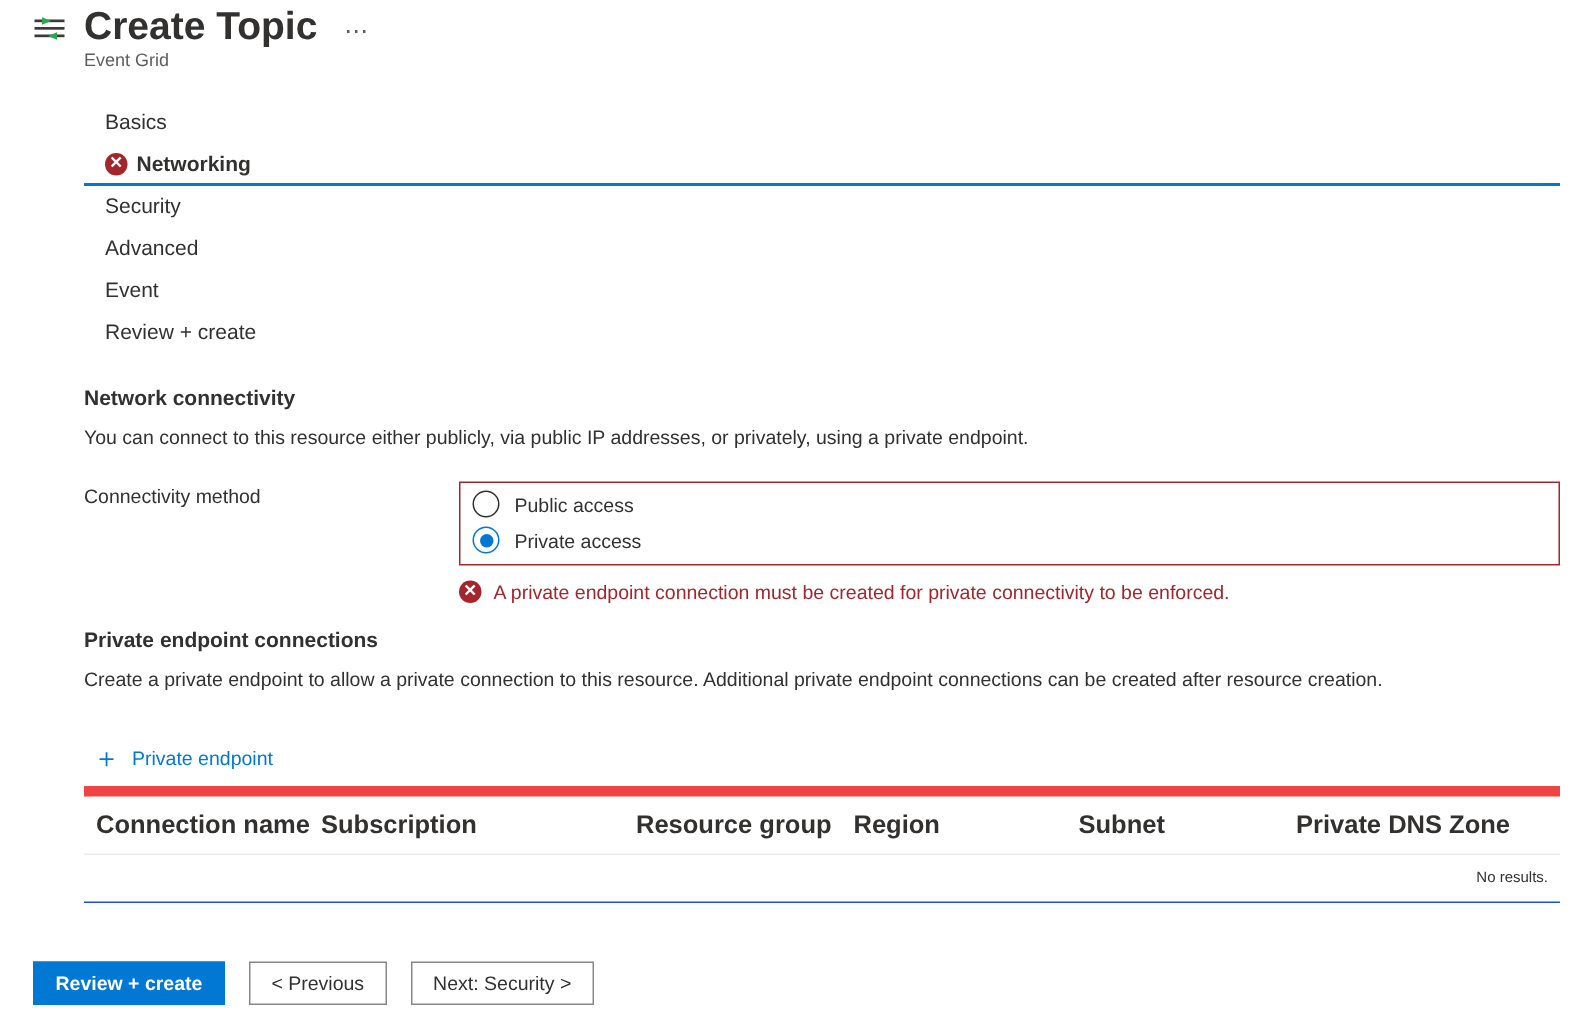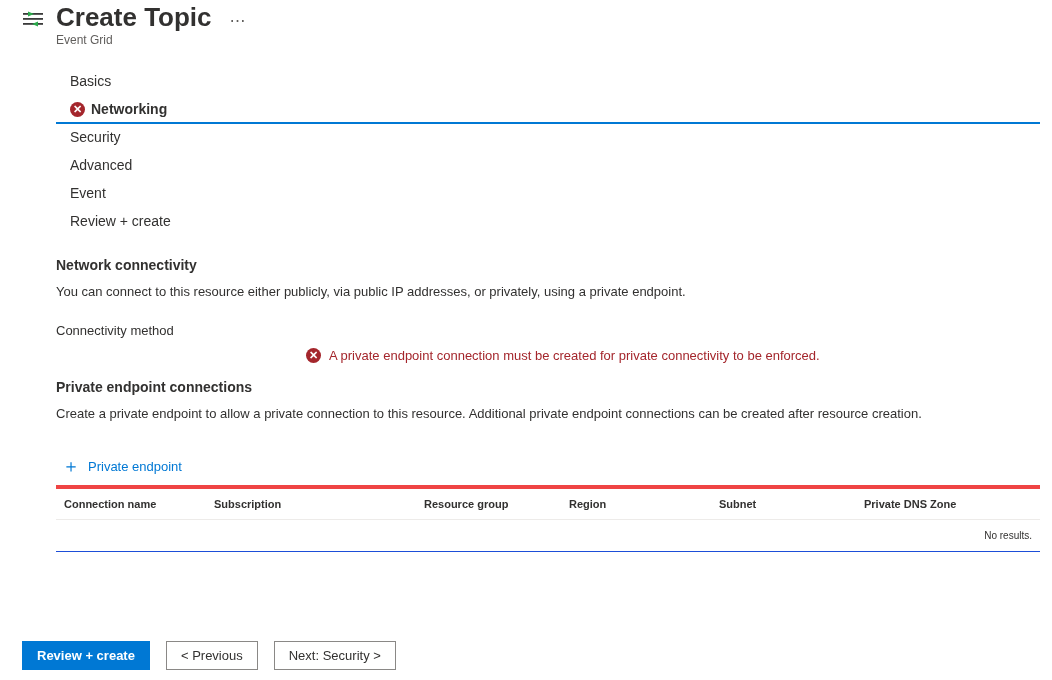--- a/index.html
+++ b/index.html
@@ -35,21 +35,21 @@
 
   .error-row { display: flex; align-items: center; gap: 8px; margin-top: 10px; margin-left: 250px; color: #a4262c; font-size: 13px; }
   .err-circle { width: 15px; height: 15px; border-radius: 50%; background: #a4262c; display: inline-flex; align-items: center; justify-content: center; flex-shrink: 0; }
   .err-x { color: #fff; font-size: 11px; font-weight: bold; line-height: 1; }
 
   .sub-section { margin-top: 16px; }
   .add-row { display: flex; align-items: center; gap: 8px; color: #0078d4; font-size: 13px; padding: 14px 6px 10px 6px; cursor: pointer; }
   .plus { font-size: 18px; font-weight: 300; line-height: 1; }
 
   .table { width: 100%; }
-  .thead { display: flex; border-top: 4px solid #ef4444; border-bottom: 1px solid #edebe9; padding: 9px 8px; font-weight: 600; font-size: 11px; }
+  .thead { display: flex; border-top: 7px solid #ef4444; border-bottom: 1px solid #edebe9; padding: 9px 8px; font-weight: 600; font-size: 17px; }
   .col-conn { width: 150px; }
   .col-sub  { width: 210px; }
   .col-rg   { width: 145px; }
   .col-reg  { width: 150px; }
   .col-subnet { width: 145px; }
   .col-dns  { flex: 1; }
   .tbody { padding: 10px 8px; font-size: 10px; color: #323130; border-bottom: 1px solid #1d4ed8; text-align: right; }
 
   .footer { position: absolute; left: 22px; bottom: 10px; display: flex; gap: 16px; align-items: center; }
   .btn { font-size: 13px; padding: 6px 14px; border: 1px solid #8a8886; background: #fff; color: #323130; cursor: pointer; font-family: inherit; }
@@ -91,20 +91,34 @@
       <div class="tab">Advanced</div>
       <div class="tab">Event</div>
       <div class="tab">Review + create</div>
     </div>
 
     <div class="section-title">Network connectivity</div>
     <div class="desc">You can connect to this resource either publicly, via public IP addresses, or privately, using a private endpoint.</div>
 
     <div class="field-row">
       <div class="field-label">Connectivity method</div>
+      <div class="field-control">
+        <div class="radio-group">
+          <div class="radio-item">
+            <span class="radio-circle"></span>
+            <span>Public access</span>
+          </div>
+          <div class="radio-item selected">
+            <span class="radio-circle">
+                <span class="radio-dot"></span>
+              </span>
+            <span>Private access</span>
+          </div>
+        </div>
+      </div>
     </div>
 
     <div class="error-row">
       <span class="err-circle">
           <span class="err-x">✕</span>
         </span>
       <span>A private endpoint connection must be created for private connectivity to be enforced.</span>
     </div>
 
     <div class="sub-section">

